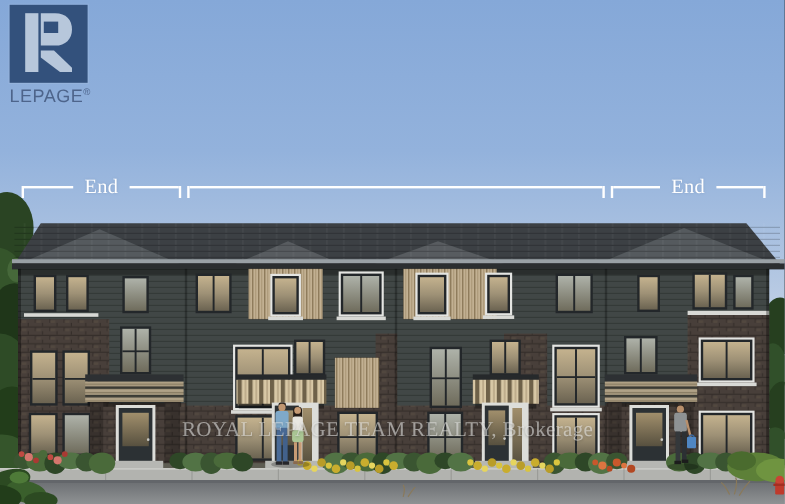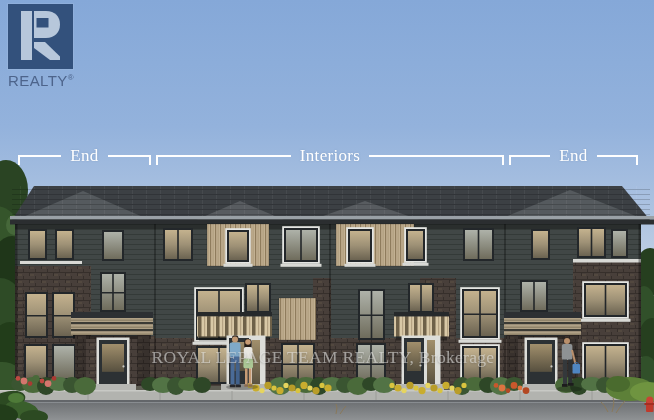--- a/index.html
+++ b/index.html
@@ -512,34 +512,33 @@
     <div class="logo-sq">
       <svg width="65" height="65" viewBox="0 0 65 65">
         <g fill="#b7c7db">
           <rect x="13" y="7" width="11" height="49"></rect>
           <path d="M26,7 h12 c9,0 14,5.5 14,13.5 c0,8 -5.5,13.5 -14,13.5 h-12 z"></path>
           <polygon points="26,38 37,38 52,52.5 52,56 42,56 26,44"></polygon>
         </g>
         <rect x="28.5" y="14" width="12" height="9.5" fill="#33517c"></rect>
       </svg>
     </div>
-    <div class="logo-word"><span>REALTY</span><sup>®</sup></div>
+    <div class="logo-word"><span>LEPAGE</span><sup>®</sup></div>
   </div>
 
   <div class="bracket bracket-left">
     <span class="tick"></span>
     <span class="bline"></span>
     <span class="blabel">End</span>
     <span class="bline"></span>
     <span class="tick"></span>
   </div>
   <div class="bracket bracket-mid">
     <span class="tick"></span>
     <span class="bline"></span>
-    <span class="blabel">Interiors</span>
     <span class="bline"></span>
     <span class="tick"></span>
   </div>
   <div class="bracket bracket-right">
     <span class="tick"></span>
     <span class="bline"></span>
     <span class="blabel">End</span>
     <span class="bline"></span>
     <span class="tick"></span>
   </div>

